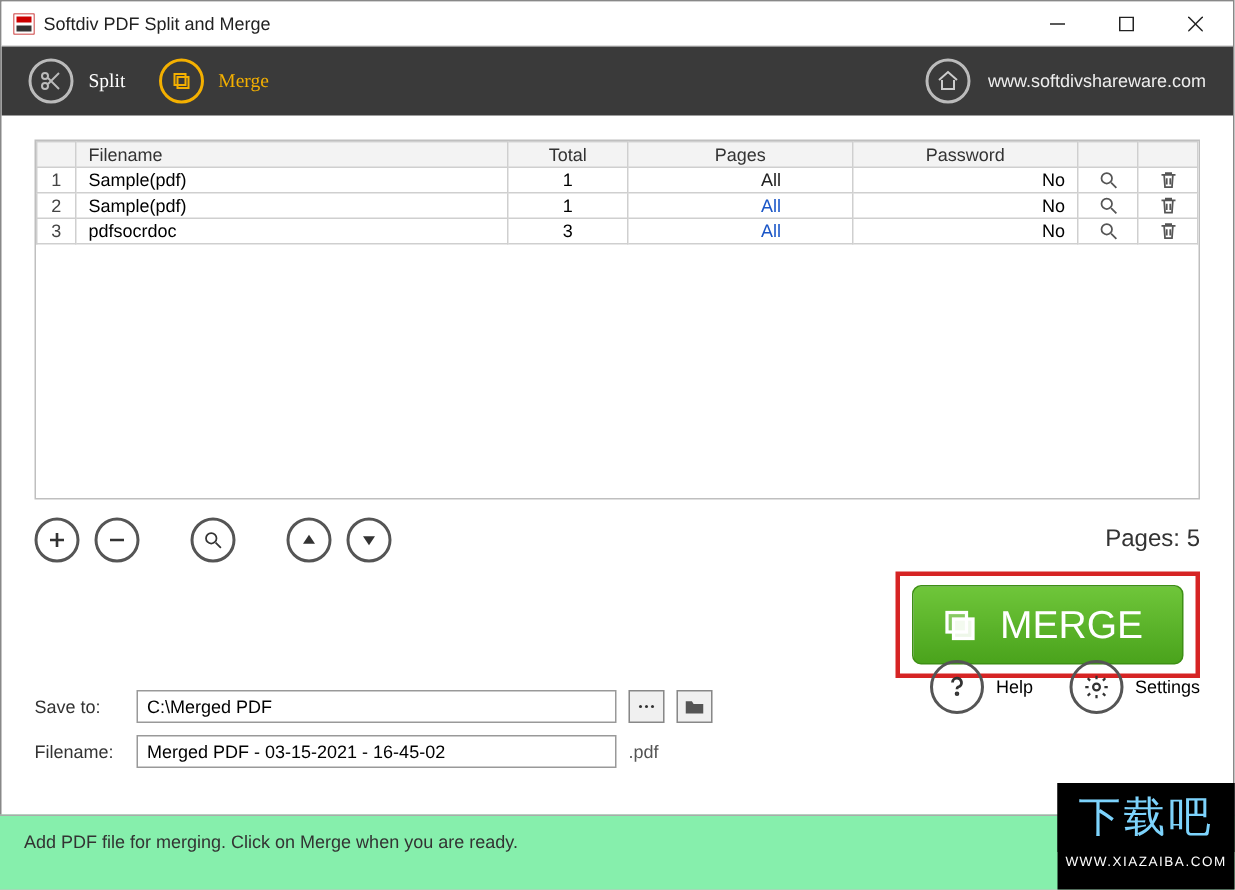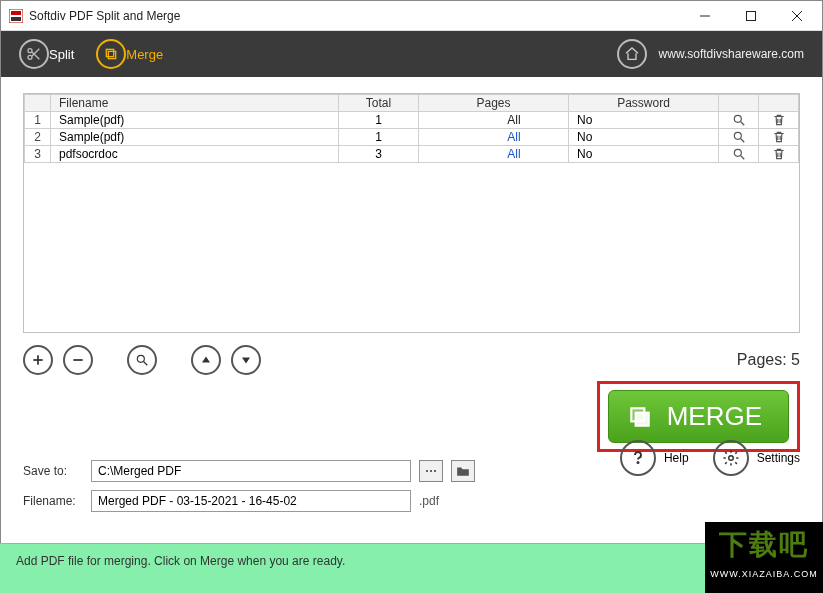--- a/index.html
+++ b/index.html
@@ -5,21 +5,21 @@
   * { box-sizing: border-box; margin: 0; padding: 0; }
   body { font-family: "Segoe UI", Arial, sans-serif; font-size: 12px; background: #fff; width: 823px; height: 593px; overflow: hidden; border: 1px solid #888; }
   
   .titlebar { height: 30px; display: flex; align-items: center; padding: 0 2px 0 8px; background: #fff; border-bottom: 1px solid #ddd; }
   .titlebar .app-icon { width: 14px; height: 14px; margin-right: 6px; display:inline-block; }
   .titlebar .title { flex: 1; font-size: 12px; color: #222; }
   .titlebar .win-btn { width: 46px; height: 29px; display: flex; align-items: center; justify-content: center; color: #222; }
   .titlebar .win-btn svg { stroke: #222; }
   
   .toolbar { height: 46px; background: #3a3a3a; display: flex; align-items: center; padding: 0 18px; color: #fff; }
-  .tool-item { display: flex; align-items: center; gap: 0; margin-right: 22px; }
+  .tool-item { display: flex; align-items: center; gap: 10px; margin-right: 22px; font-family: Liberation Serif, serif; }
   .tool-icon-circle { width: 30px; height: 30px; border: 2px solid #bbb; border-radius: 50%; display: flex; align-items: center; justify-content: center; }
   .tool-item.active .tool-icon-circle { border-color: #f4b000; }
   .tool-item.active span { color: #f4b000; }
   .tool-item span { font-size: 13px; }
   .toolbar .spacer { flex: 1; }
   .url-area { display:flex; align-items:center; gap:12px; }
   .home-circle { width: 30px; height: 30px; border: 2px solid #bbb; border-radius: 50%; display: flex; align-items: center; justify-content: center; }
   .url-link { color: #eee; font-size: 12px; }
   
   .main { padding: 16px 22px 6px 22px; }
@@ -27,21 +27,21 @@
   table.filelist { width: 100%; border-collapse: collapse; font-size: 12px; }
   table.filelist th, table.filelist td { border: 1px solid #cfcfcf; padding: 1px 8px; text-align: left; background: #fff;}
   table.filelist th { background: #f3f3f3; font-weight: normal; color: #333; text-align: center; }
   table.filelist th:first-child { width: 26px; }
   table.filelist th:nth-child(2){ text-align:left;}
   table.filelist td.num { text-align: center; color:#444; width:26px;}
   table.filelist td.total { text-align:center; width:80px;}
   table.filelist td.pages { text-align:center; width:150px;}
   table.filelist td.pages a { color:#1a56c7; text-decoration:none;margin-left:41px;}
   table.filelist tr:first-child td.pages a { color:#222;}
-  table.filelist td.pw { text-align:left; width:150px;}
+  table.filelist td.pw { text-align:right; width:150px;}
   table.filelist td.act { text-align:center; width:40px;}
   table.filelist td.act svg{ display:block; margin:auto;}
   
   .table-wrap { height: 240px; border: 1px solid #bfbfbf; overflow: auto; }
   .table-wrap table { border:0; }
   .table-wrap th, .table-wrap td { border-top:0; }
   
   .controls-row { display:flex; align-items:center; margin-top:12px; }
   .circ-btn { width:30px; height:30px; border:2px solid #555; border-radius:50%; display:flex; align-items:center; justify-content:center; margin-right:10px; background:#fff; cursor:pointer;}
   .circ-btn svg { display:block; }
@@ -61,21 +61,21 @@
   .mini-btn { width:24px; height:22px; border:1px solid #888; background:#f0f0f0; display:flex; align-items:center; justify-content:center; cursor:pointer; }
   
   .bottom-right { position:absolute; right:22px; bottom:68px; display:flex; align-items:center; gap:10px;}
   .br-item { display:flex; align-items:center; gap:8px; margin-left:14px;}
   .br-circle { width:36px; height:36px; border:2px solid #555; border-radius:50%; display:flex; align-items:center; justify-content:center; cursor:pointer;}
   .br-item span { font-size:12px; }
   
   .statusbar { position:absolute; left:0; bottom:0; height:50px; width:100%; background:#86efac; border-top:1px solid #aaa; padding:10px 16px; font-size:12px; color:#333;}
   
   .watermark { position:absolute; right:0; bottom:0; z-index:5;}
-  .watermark-box { background:#000; color:#4d7c0f; font-weight:700; font-size:28px; padding:2px 12px; letter-spacing:2px; font-family: "SimHei","Microsoft YaHei",sans-serif; border:2px solid #000; }
+  .watermark-box { background:#000; color:#7dd3fc; font-weight:400; font-size:28px; padding:2px 12px; letter-spacing:2px; font-family: "SimHei","Microsoft YaHei",sans-serif; border:2px solid #000; }
   .watermark-sub { background:#000; color:#fff; font-size:9px; text-align:center; padding:1px 0 14px 0; letter-spacing:1px;}
   
   .main-container { position:relative; height: calc(593px - 30px - 46px - 50px); }
 </style>
 </head>
 <body>
 
 <div class="titlebar">
   <span class="app-icon">
     <svg width="14" height="14">

